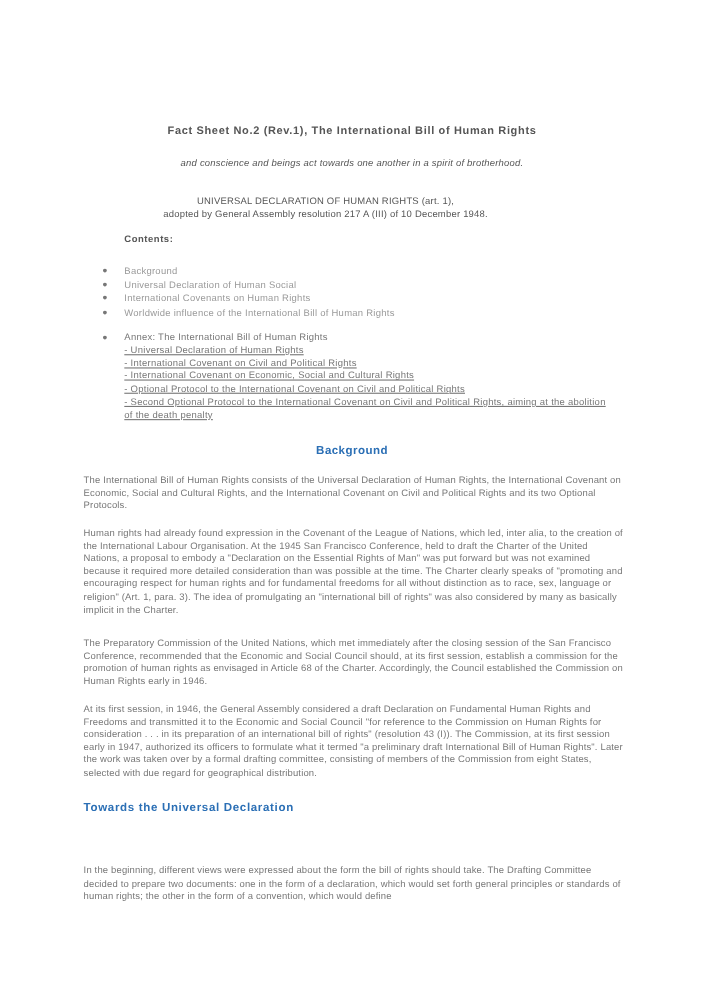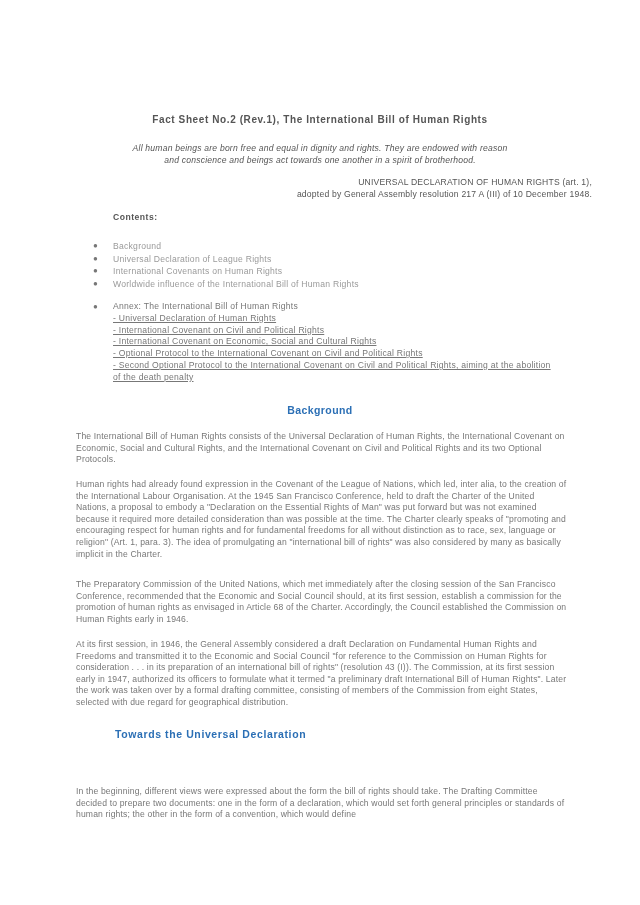--- a/index.html
+++ b/index.html
@@ -43,21 +43,21 @@
       font-size: 8.6px;
       line-height: 12px;
       letter-spacing: 0.2px;
       color: #555555;
     }
     .citation {
       position: absolute;
       top: 176px;
       left: 0;
       width: 592px;
-      text-align: right;
+      text-align: center;
       font-size: 8.6px;
       line-height: 12px;
       letter-spacing: 0.2px;
       color: #555555;
     }
     .contents-label {
       position: absolute;
       top: 212px;
       left: 113px;
       font-weight: bold;
@@ -135,60 +135,58 @@
       letter-spacing: 0.4px;
       color: #2b6fb5;
     }
     .section-heading-left {
       position: absolute;
       left: 76px;
       font-weight: bold;
       font-size: 10.5px;
       letter-spacing: 0.6px;
       color: #2b6fb5;
-      margin-left: 39px;
     }
     .para {
       position: absolute;
       left: 76px;
       width: 492px;
       font-size: 8.6px;
       line-height: 11.6px;
       letter-spacing: 0.15px;
       color: #777777;
       margin: 0;
     }
   </style>
 </head>
 <body>
 
 <div class="page">
 
   <div class="title">Fact Sheet No.2 (Rev.1), The International Bill of Human Rights</div>
 
   <div class="quote">
-    <div>All human beings are born free and equal in dignity and rights. They are endowed with reason</div>
     <div>and conscience and beings act towards one another in a spirit of brotherhood.</div>
   </div>
 
   <div class="citation">
     <div>UNIVERSAL DECLARATION OF HUMAN RIGHTS (art. 1),</div>
     <div>adopted by General Assembly resolution 217 A (III) of 10 December 1948.</div>
   </div>
 
   <div class="contents-label">Contents:</div>
 
   <ul class="toc">
     <li>
       <span class="bullet">●</span>
       <a href="#">Background</a>
     </li>
     <li>
       <span class="bullet">●</span>
-      <a href="#">Universal Declaration of League Rights</a>
+      <a href="#">Universal Declaration of Human Social</a>
     </li>
     <li>
       <span class="bullet">●</span>
       <a href="#">International Covenants on Human Rights</a>
     </li>
     <li>
       <span class="bullet">●</span>
       <a href="#">Worldwide influence of the International Bill of Human Rights</a>
     </li>
   </ul>

